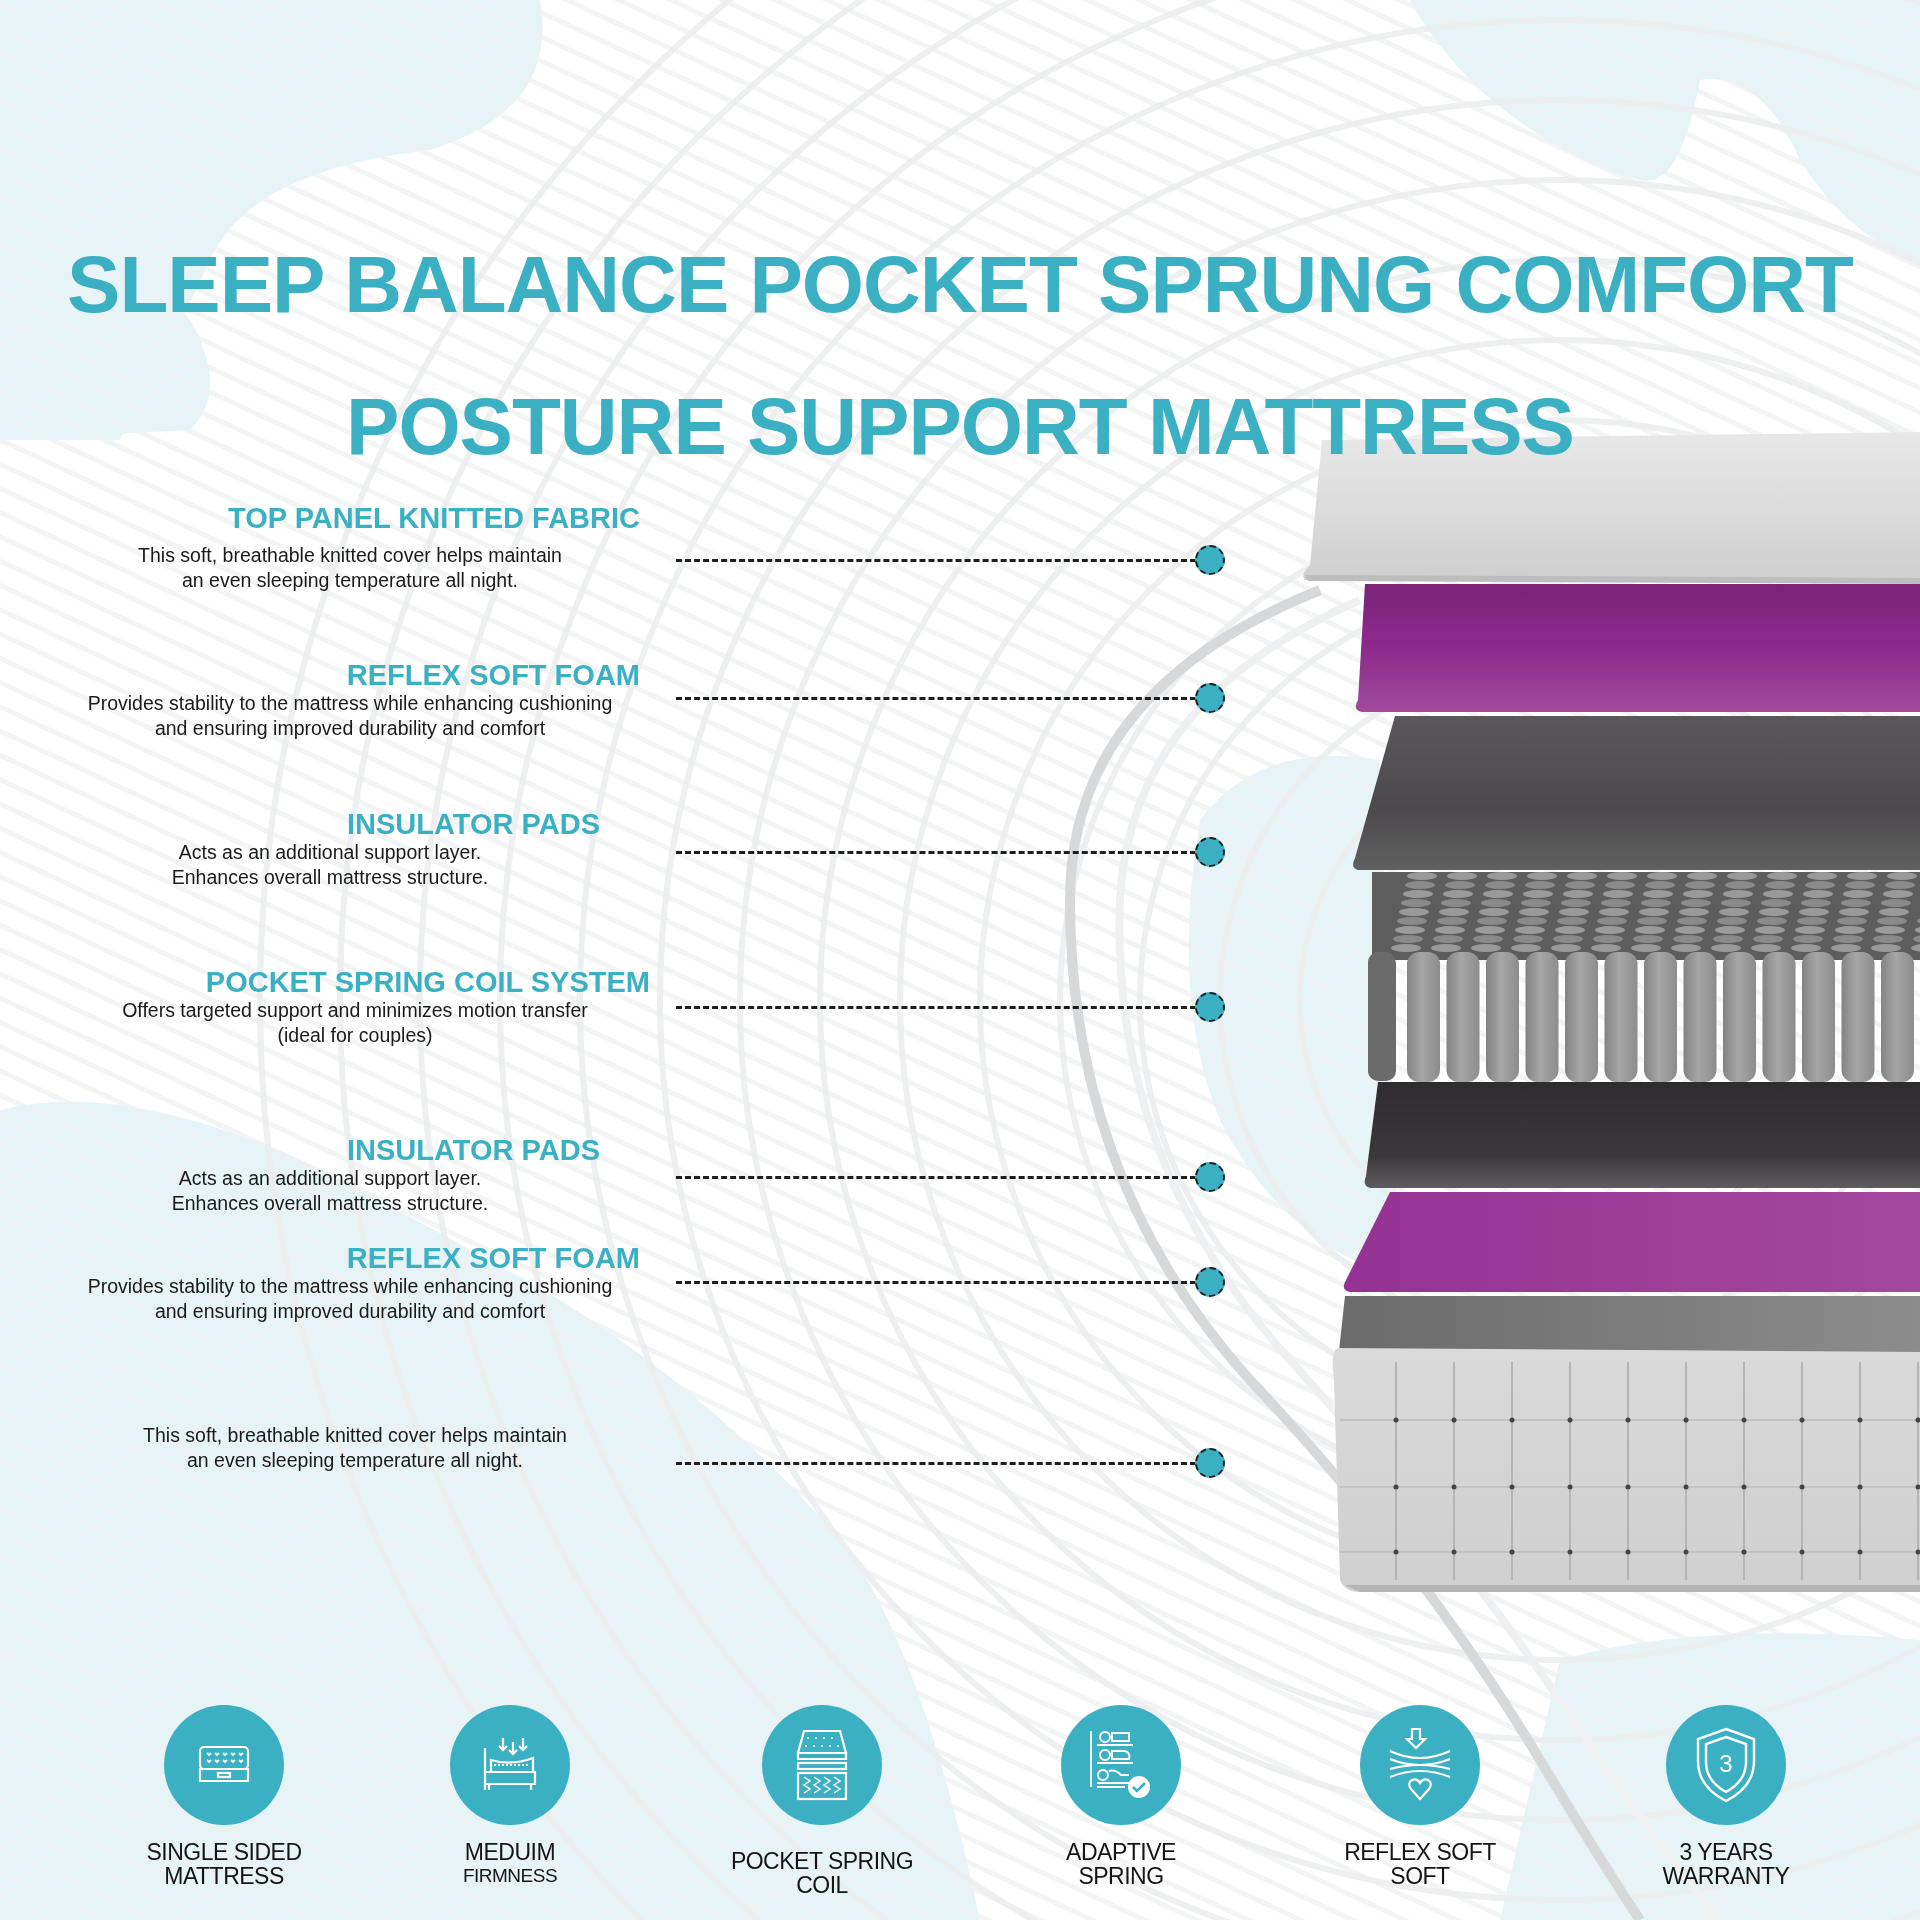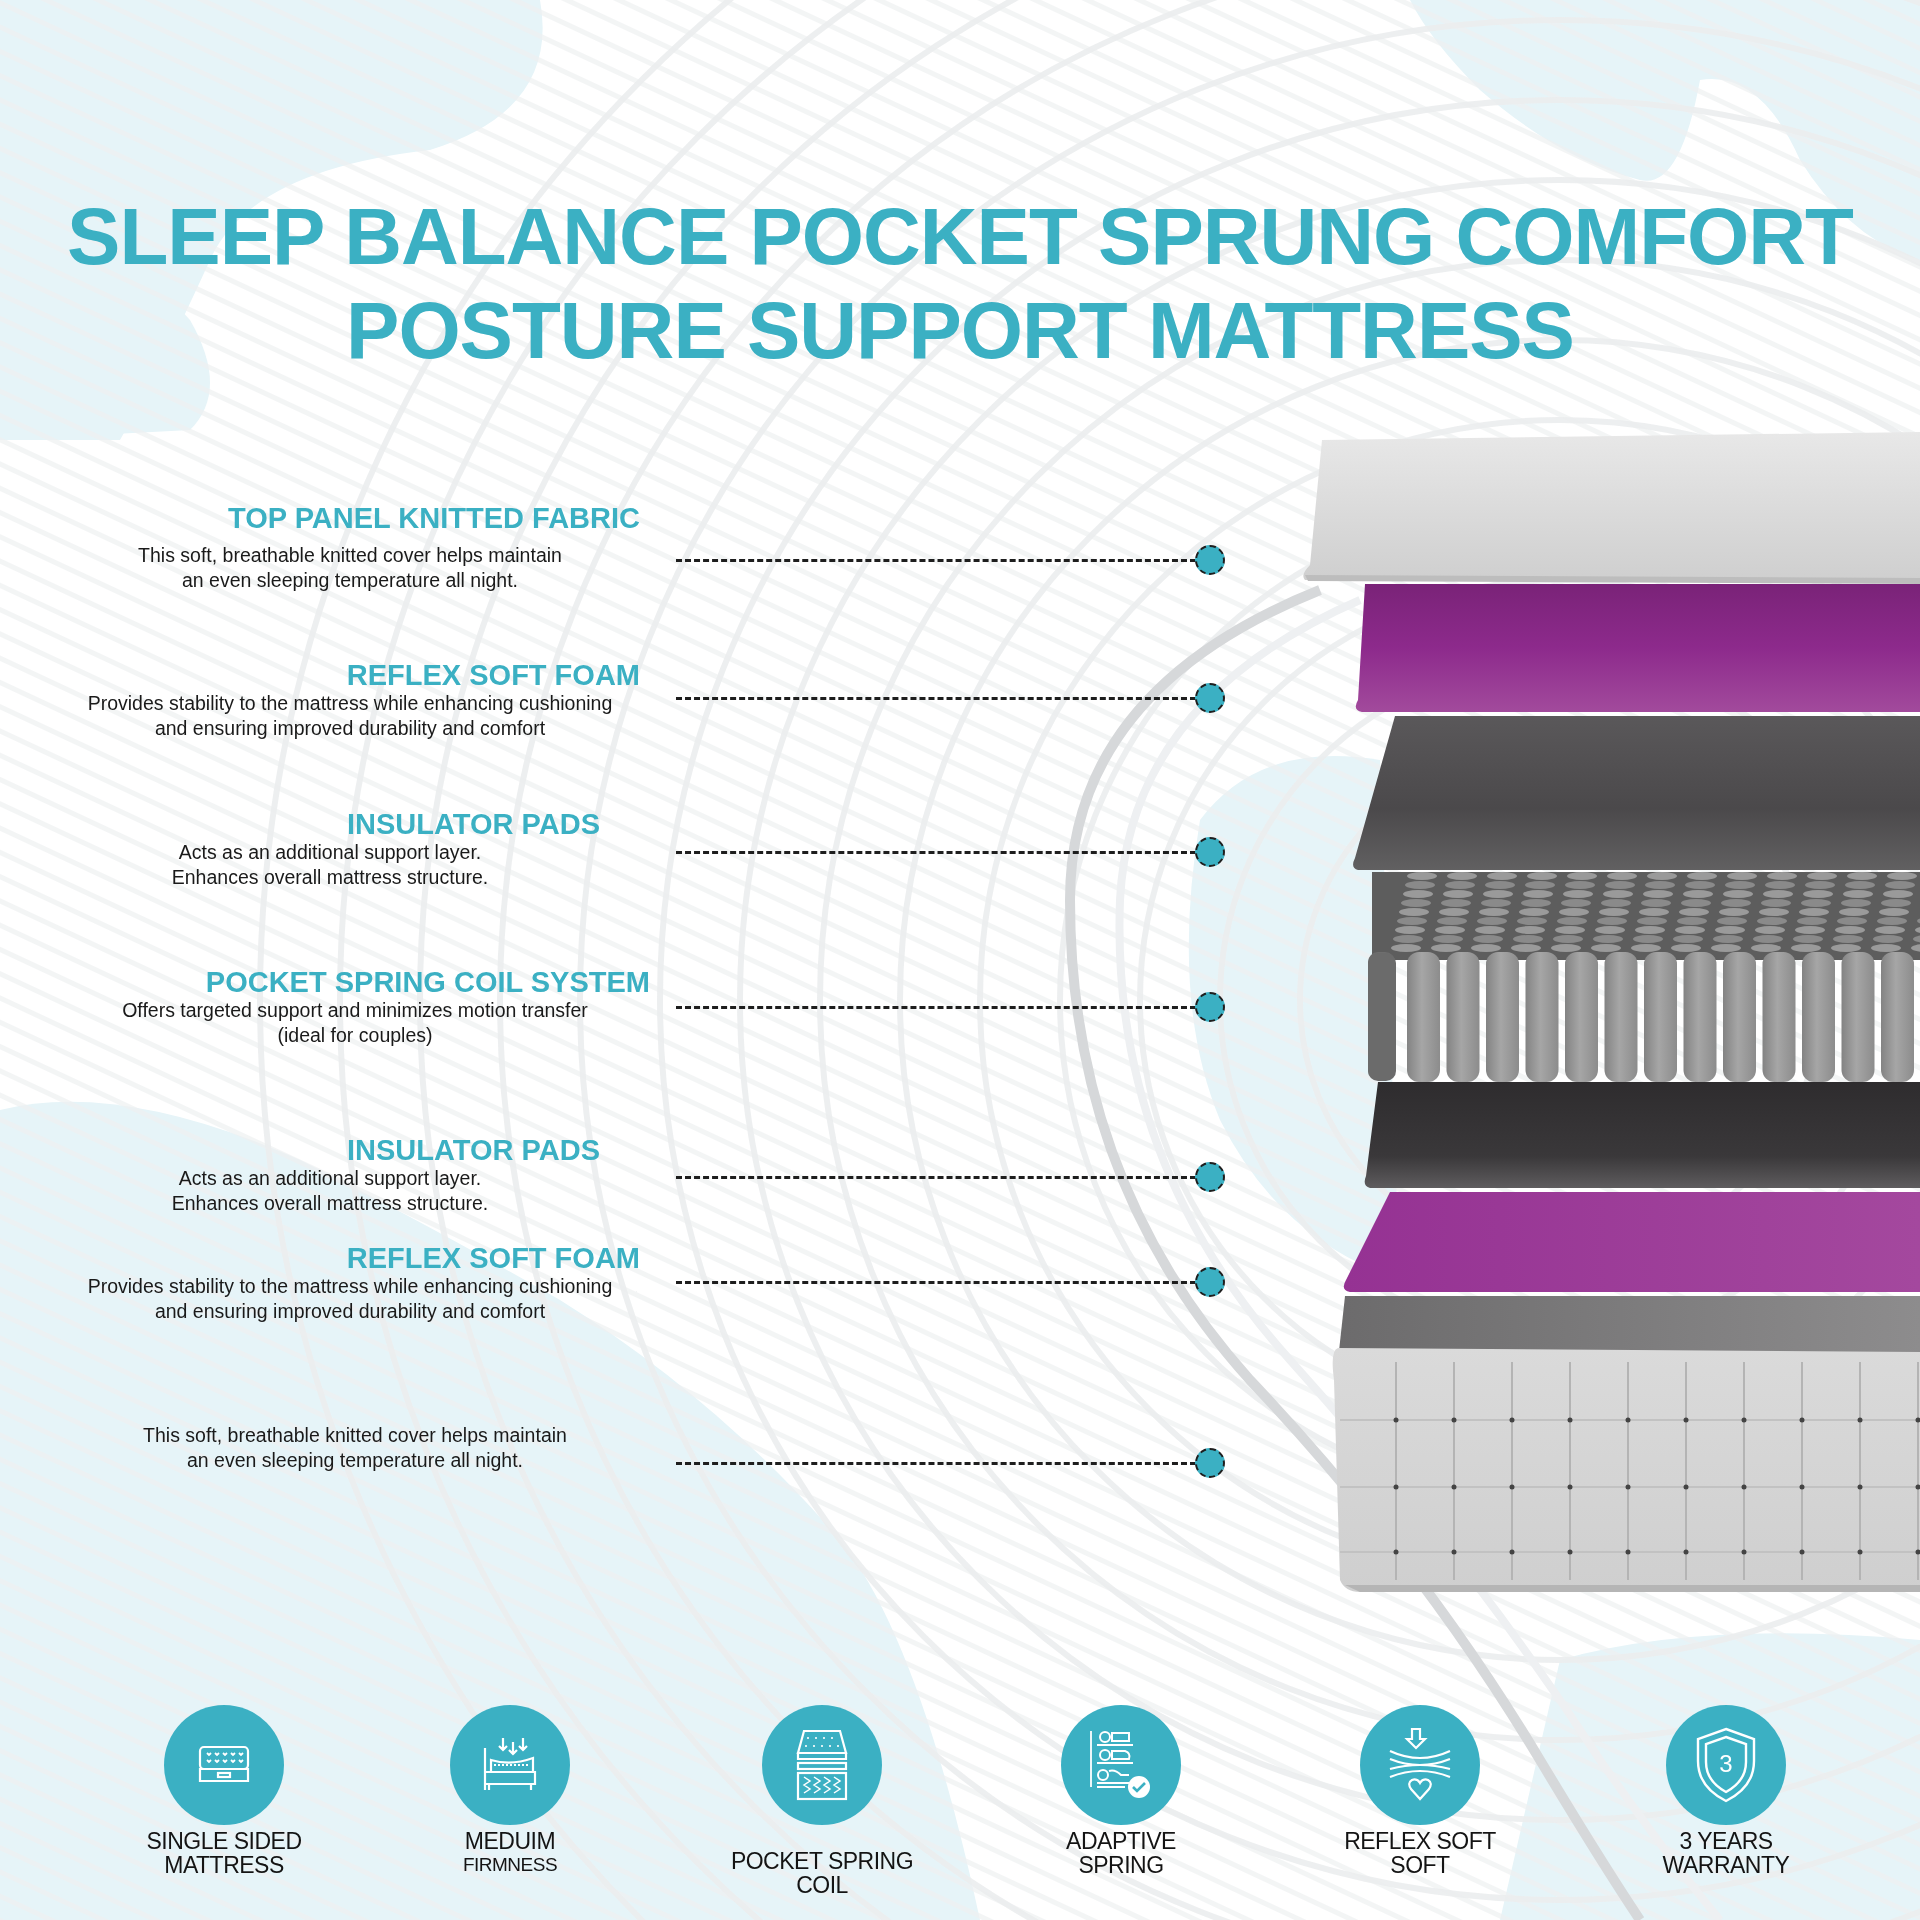--- a/index.html
+++ b/index.html
@@ -8,21 +8,21 @@
 
   .bg-layer { position:absolute; inset:0; z-index:0; }
   .stage { position:absolute; inset:0; z-index:1; }
 
   .title {
     position:absolute; left:0; width:1920px; top:190px;
     text-align:center; color:#3bb0c3; font-weight:700;
     font-family:"Liberation Sans", sans-serif;
     font-size:80px; line-height:94px; letter-spacing:-1px;
   }
-  .title .line { display:block; }
+  .title .line { display:block;margin-top:48px; }
 
   .feature { position:absolute; text-align:center; }
   .feature .f-title {
     color:#3bb0c3; font-weight:700; font-size:29px; line-height:32px; display:block;text-align:right;
   }
   .feature .f-desc {
     color:#1a1a1a; font-size:19.5px; line-height:24.5px; display:block;
   }
 
   .leader { position:absolute; left:676px; height:0; border-top:3px dashed #1e1e1e; width:520px; }
@@ -30,21 +30,21 @@
     position:absolute; width:30px; height:30px; border-radius:50%;
     background:#3bb0c3; border:2.5px dashed #1e1e1e; left:1195px;
   }
 
   .badge { position:absolute; top:1705px; width:240px; text-align:center; }
   .badge .circle {
     width:120px; height:120px; border-radius:50%; background:#3bb0c3;
     margin:0 auto; display:flex; align-items:center; justify-content:center;
   }
   .badge .b-label {
-    display:block; margin-top:4px; color:#141414; font-size:23px; line-height:24px;
+    display:block; margin-top:15px; color:#141414; font-size:23px; line-height:24px;
     font-family:"Liberation Sans", sans-serif; letter-spacing:-0.5px;
   }
 </style>
 </head>
 <body>
 
 <svg class="bg-layer" width="1920" height="1920" viewBox="0 0 1920 1920">
   <defs>
     <pattern id="stripes" width="22" height="22" patternUnits="userSpaceOnUse" patternTransform="rotate(25)">
       <rect width="22" height="22" fill="transparent"></rect>

